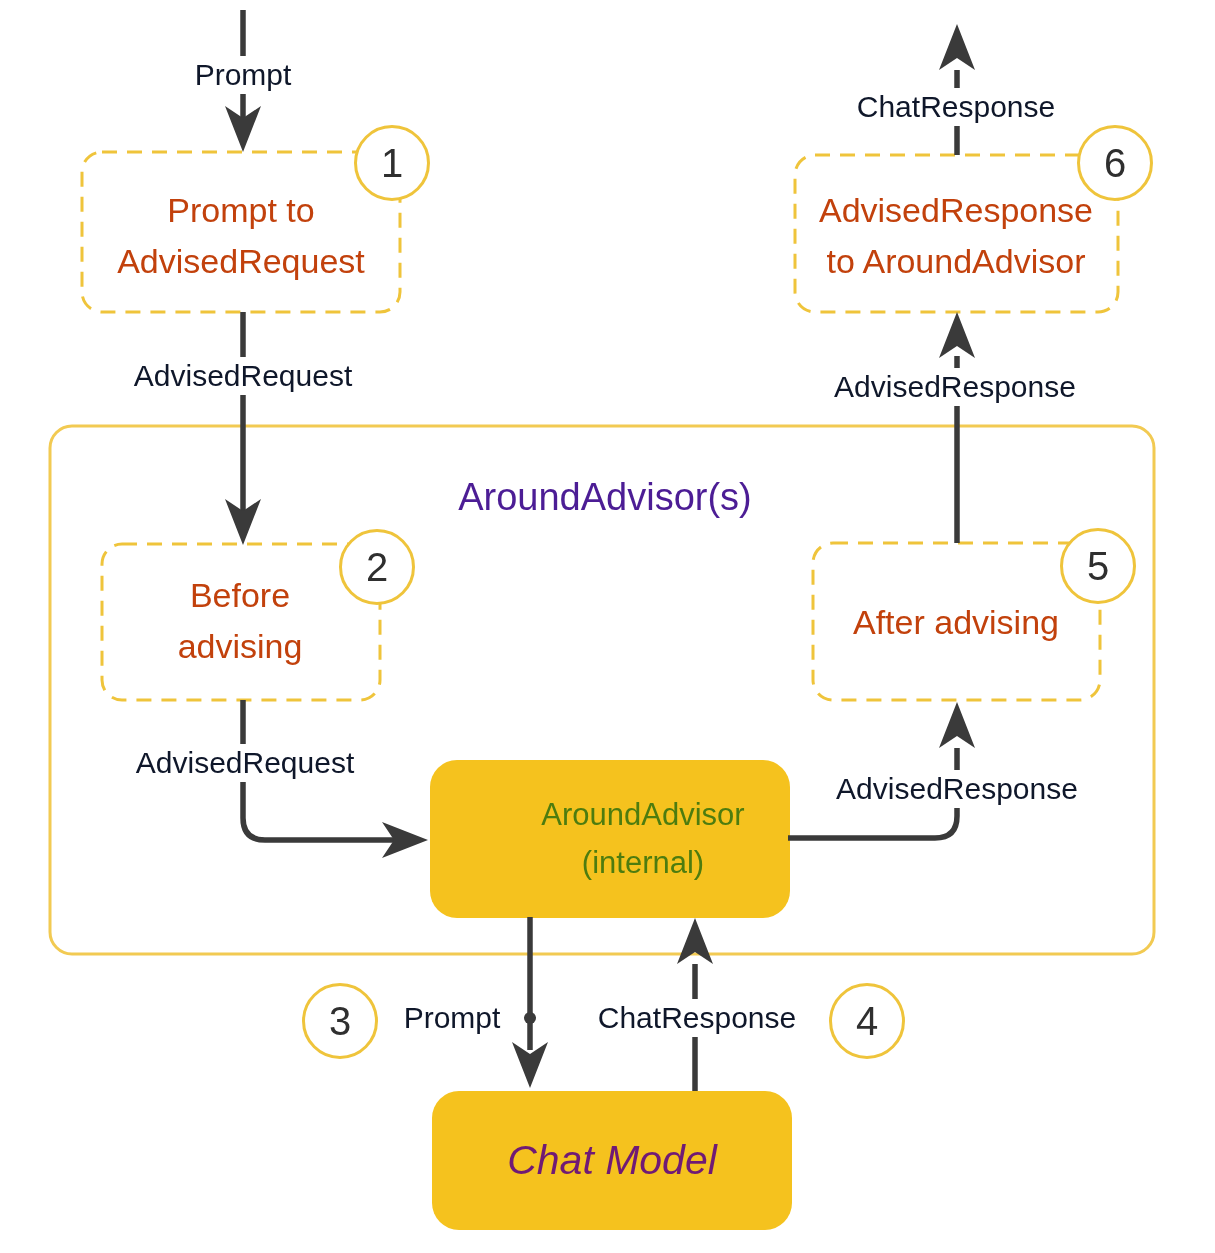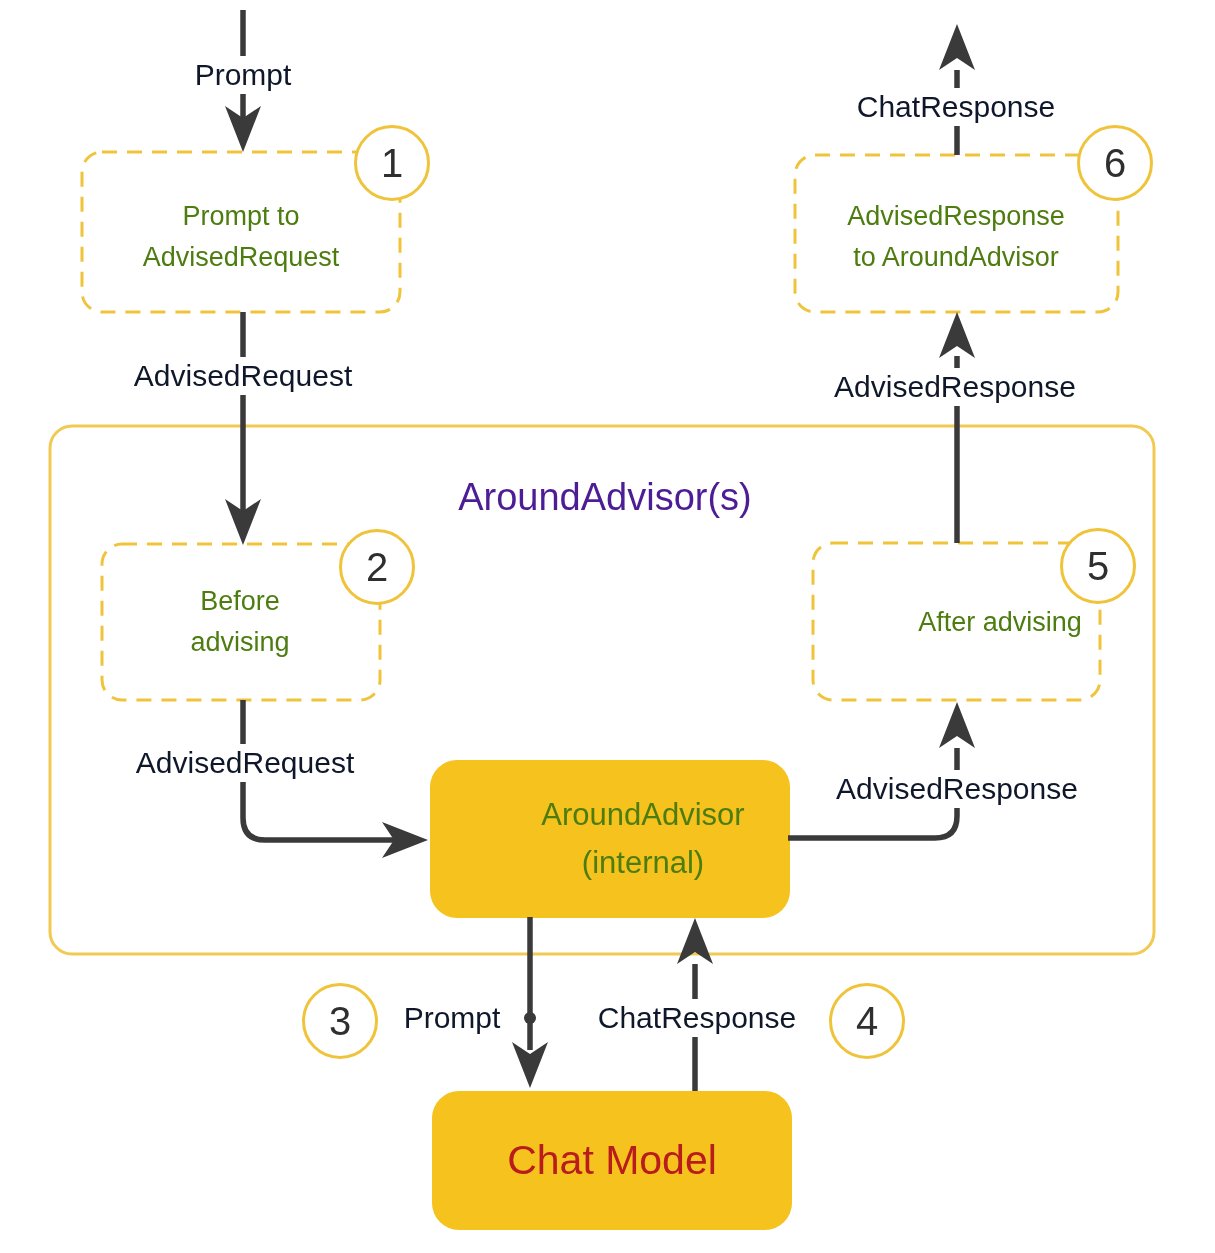--- a/index.html
+++ b/index.html
@@ -18,35 +18,36 @@
     color:#0f172a;
     font-size:30px;
     white-space:nowrap;
     z-index:3;
   }
   .lbl.bg{background:#ffffff;padding:2px 10px;}
   .node-label{
     position:absolute;
     transform:translate(-50%,-50%);
     text-align:center;
-    color:#4d7c0f;
-    font-size:27px;
+    color:#c2410c;
+    font-size:34px;
     line-height:1.5;
     white-space:nowrap;
     z-index:3;
   }
   .node-label.on-yellow{
     color:#4d7c0f;
     font-size:31px;
     line-height:1.55;
     margin-left:33px;
   }
   .node-label.big{
-    color:#b91c1c;
+    color:#701a75;
     font-size:41px;
+    font-style:italic;
   }
   .container-title{
     position:absolute;
     transform:translate(-50%,-50%);
     color:#4c1d95;
     font-size:38px;
     white-space:nowrap;
     z-index:3;
   }
   .badge{
@@ -114,21 +115,21 @@
   <div class="container-title" style="left:605px;top:497px;">AroundAdvisor(s)</div>
 
   <div class="node-label" style="left:241px;top:236px;">
     <div>Prompt to</div>
     <div>AdvisedRequest</div>
   </div>
   <div class="node-label" style="left:240px;top:621px;">
     <div>Before</div>
     <div>advising</div>
   </div>
-  <div class="node-label" style="left:1000px;top:622px;text-align:right;">After advising</div>
+  <div class="node-label" style="left:956px;top:622px;text-align:right;">After advising</div>
   <div class="node-label" style="left:956px;top:236px;">
     <div>AdvisedResponse</div>
     <div>to AroundAdvisor</div>
   </div>
   <div class="node-label on-yellow" style="left:610px;top:839px;">
     <div>AroundAdvisor</div>
     <div>(internal)</div>
   </div>
   <div class="node-label big" style="left:612px;top:1161px;">Chat Model</div>
 

